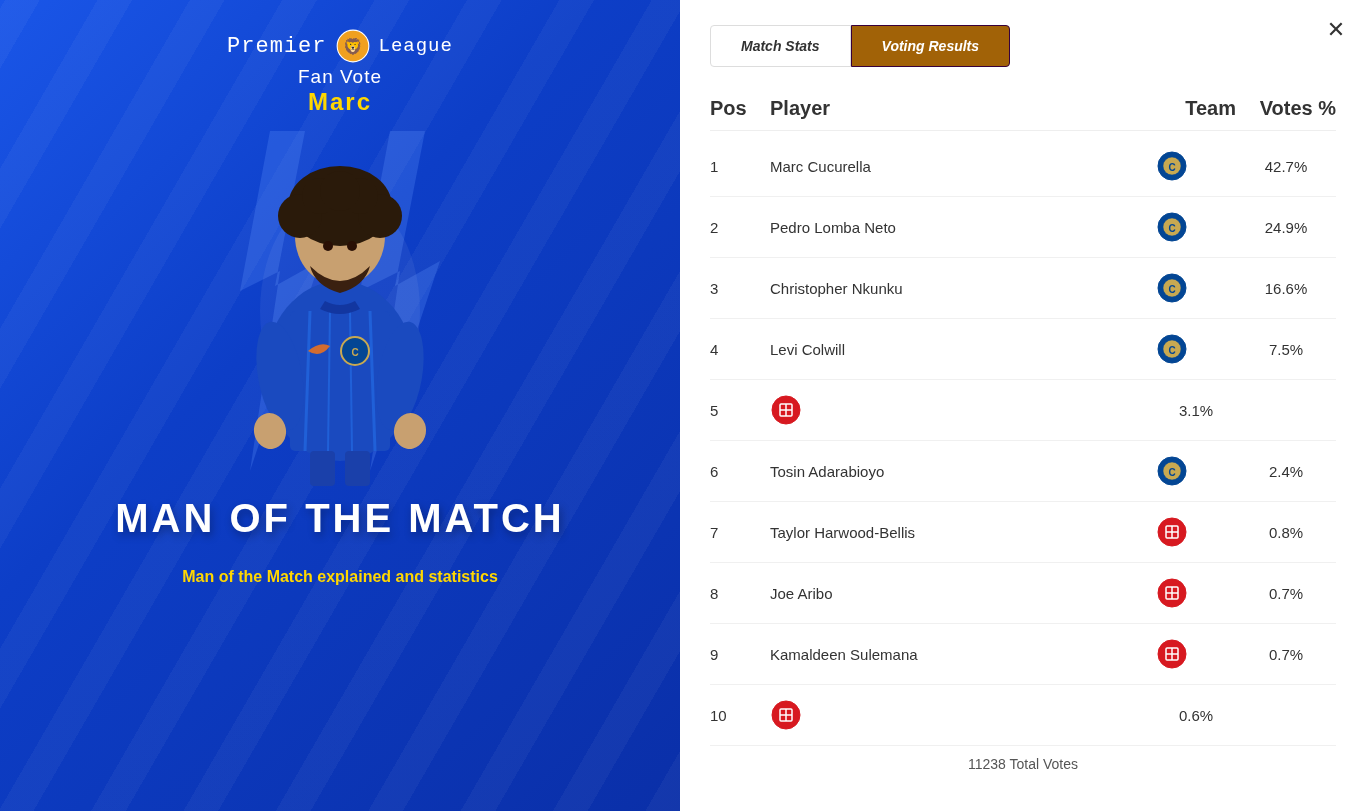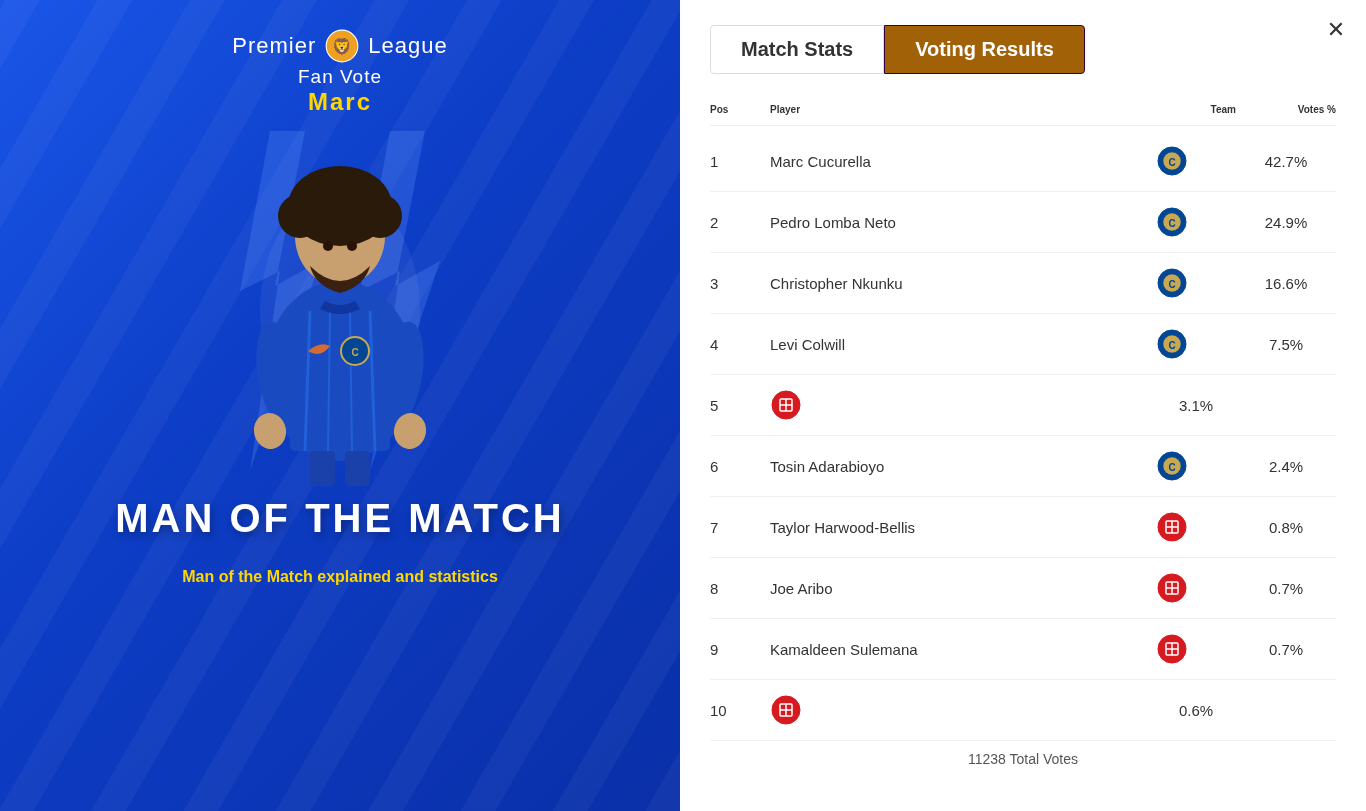--- a/index.html
+++ b/index.html
@@ -52,37 +52,38 @@
       margin-top: 28px;
       display: flex;
       flex-direction: column;
       align-items: center;
     }
 
     .pl-logo-row {
       display: flex;
       align-items: center;
       gap: 8px;
+      font-family: Liberation Mono, monospace;
     }
 
     .pl-logo-text-premier {
       color: white;
       font-size: 22px;
       font-weight: 400;
       letter-spacing: 1px;
     }
 
     .pl-lion-icon {
       width: 36px;
       height: 36px;
     }
 
     .pl-logo-text-league {
       color: white;
-      font-size: 22px;
+      font-size: 19px;
       font-weight: 400;
       letter-spacing: 1px;
     }
 
     .fan-vote-text {
       color: white;
       font-size: 19px;
       font-weight: 400;
       letter-spacing: 1px;
       margin-top: 2px;
@@ -172,22 +173,23 @@
       display: flex;
       gap: 0;
       margin-bottom: 25px;
       margin-top: 5px;
     }
 
     .tab {
       padding: 12px 30px;
       border: 1px solid #ddd;
       cursor: pointer;
-      font-size: 20px;
+      font-size: 14px;
       font-weight: 600;
+      font-style: italic;
     }
 
     .tab-match-stats {
       background: white;
       color: #333;
       border-radius: 4px 0 0 4px;
     }
 
     .tab-voting-results {
       background: #a16207;
@@ -198,21 +200,21 @@
 
     .table-header {
       display: grid;
       grid-template-columns: 60px 1fr 80px 100px;
       padding: 5px 0 10px 0;
       border-bottom: 1px solid #eee;
       margin-bottom: 5px;
     }
 
     .table-header-cell {
-      font-size: 10px;
+      font-size: 20px;
       font-weight: 600;
       color: #333;
     }
 
     .table-header-cell.right {
       text-align: right;
     }
 
     .table-row {
       display: grid;

